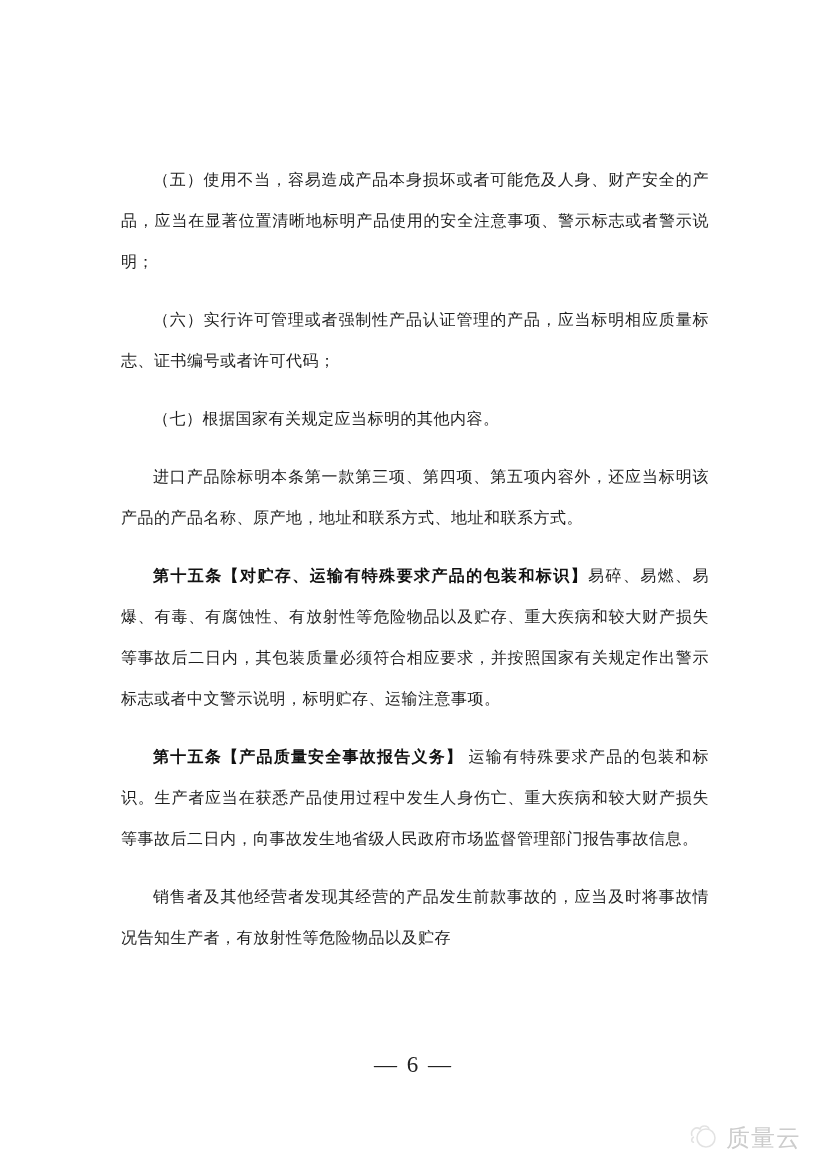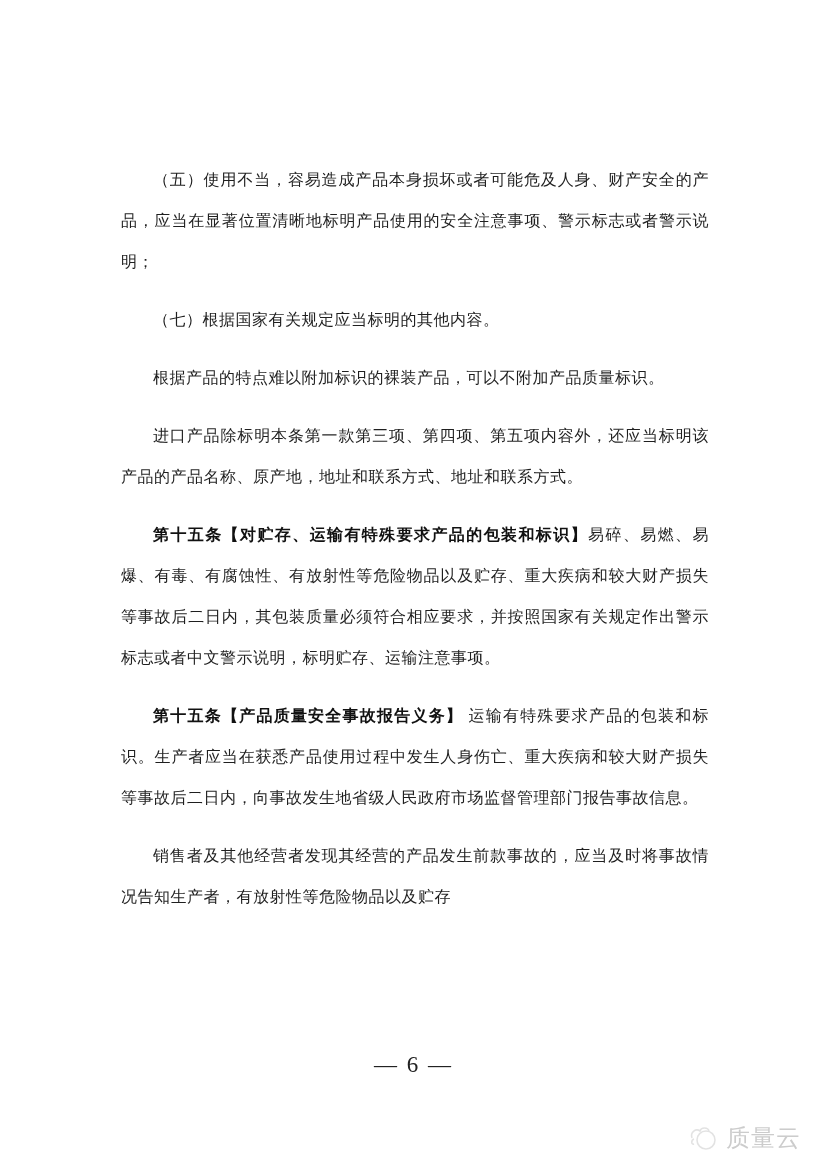--- a/index.html
+++ b/index.html
@@ -44,45 +44,44 @@
     text-align: center;
     font-size: 23px;
     letter-spacing: 2px;
     color: #222222;
   }
   .watermark {
     position: absolute;
     right: 26px;
     bottom: 16px;
     display: flex;
-    align-items: center;
     gap: 6px;
     color: #cccccc;
     font-family: "Liberation Sans", "DejaVu Sans", sans-serif;
     font-size: 24px;
     letter-spacing: 1px;
     user-select: none;
   }
   .watermark svg {
     display: block;
     opacity: 0.55;
   }
 </style>
 </head>
 <body>
 
 <div class="page">
   <div class="content">
 
     <p class="para">（五）使用不当，容易造成产品本身损坏或者可能危及人身、财产安全的产品，应当在显著位置清晰地标明产品使用的安全注意事项、警示标志或者警示说明；</p>
 
+    <p class="para">（六）实行许可管理或者强制性产品认证管理的产品，应当标明相应质量标志、证书编号或者许可代码；</p>
 
     <p class="para">（七）根据国家有关规定应当标明的其他内容。</p>
 
-    <p class="para">根据产品的特点难以附加标识的裸装产品，可以不附加产品质量标识。</p>
 
     <p class="para">进口产品除标明本条第一款第三项、第四项、第五项内容外，还应当标明该产品的产品名称、原产地，地址和联系方式、地址和联系方式。</p>
 
     <p class="para"><span class="article-head">第十五条【对贮存、运输有特殊要求产品的包装和标识】</span><span>易碎、易燃、易爆、有毒、有腐蚀性、有放射性等危险物品以及贮存、重大疾病和较大财产损失等事故后二日内，其包装质量必须符合相应要求，并按照国家有关规定作出警示标志或者中文警示说明，标明贮存、运输注意事项。</span></p>
 
     <p class="para"><span class="article-head">第十五条【产品质量安全事故报告义务】</span><span> 运输有特殊要求产品的包装和标识。生产者应当在获悉产品使用过程中发生人身伤亡、重大疾病和较大财产损失等事故后二日内，向事故发生地省级人民政府市场监督管理部门报告事故信息。</span></p>
 
     <p class="para">销售者及其他经营者发现其经营的产品发生前款事故的，应当及时将事故情况告知生产者，有放射性等危险物品以及贮存</p>
 
   </div>

